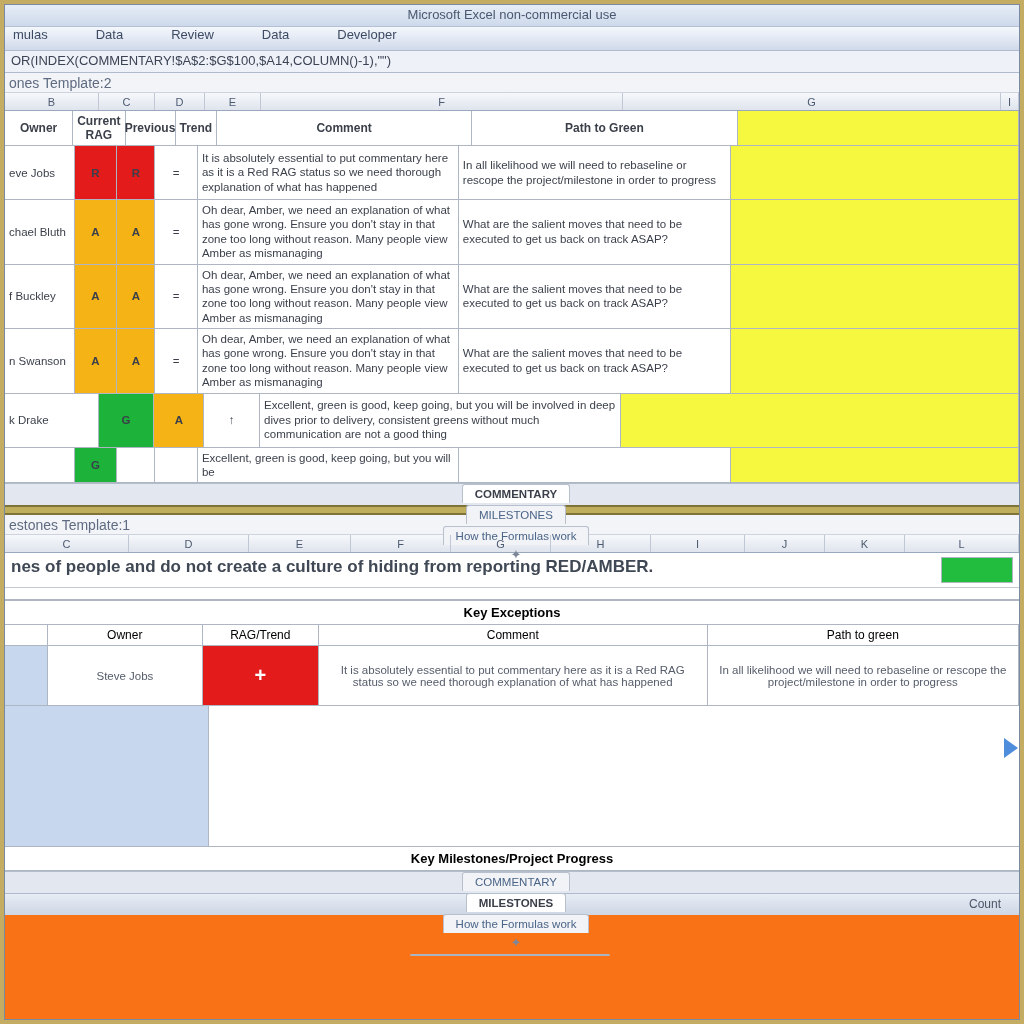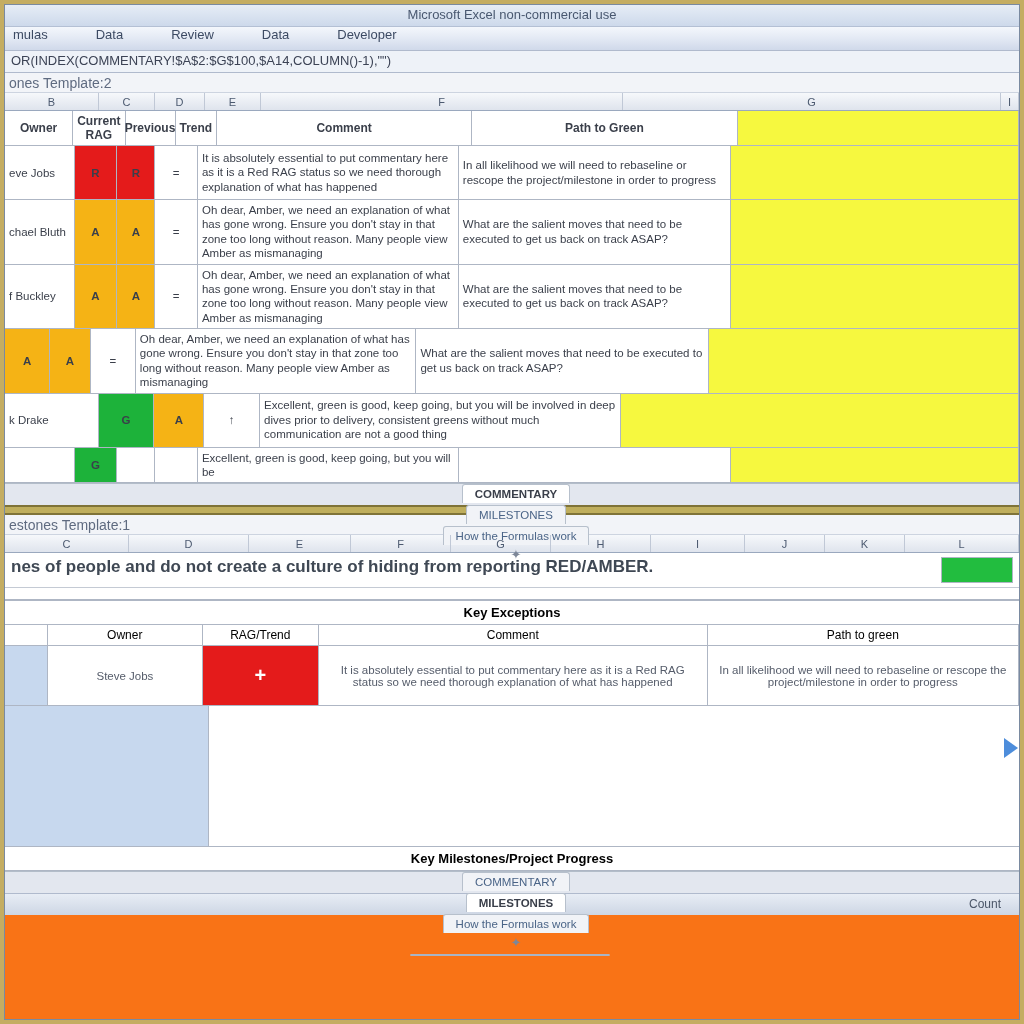--- a/index.html
+++ b/index.html
@@ -113,20 +113,21 @@
         <div class="datarow">
           <div class="w-owner">f Buckley</div>
           <div class="w-cur rag rag-A">A</div>
           <div class="w-prev rag rag-A">A</div>
           <div class="w-trend">=</div>
           <div class="w-comment">Oh dear, Amber, we need an explanation of what has gone wrong. Ensure you don't stay in that zone too long without reason. Many people view Amber as mismanaging</div>
           <div class="w-path">What are the salient moves that need to be executed to get us back on track ASAP?</div>
           <div class="w-extra yellow-col"></div>
         </div>
         <div class="datarow">
+          <div class="w-owner">n Swanson</div>
           <div class="w-cur rag rag-A">A</div>
           <div class="w-prev rag rag-A">A</div>
           <div class="w-trend">=</div>
           <div class="w-comment">Oh dear, Amber, we need an explanation of what has gone wrong. Ensure you don't stay in that zone too long without reason. Many people view Amber as mismanaging</div>
           <div class="w-path">What are the salient moves that need to be executed to get us back on track ASAP?</div>
           <div class="w-extra yellow-col"></div>
         </div>
         <div class="datarow">
           <div class="w-owner">k Drake</div>
           <div class="w-cur rag rag-G">G</div>

